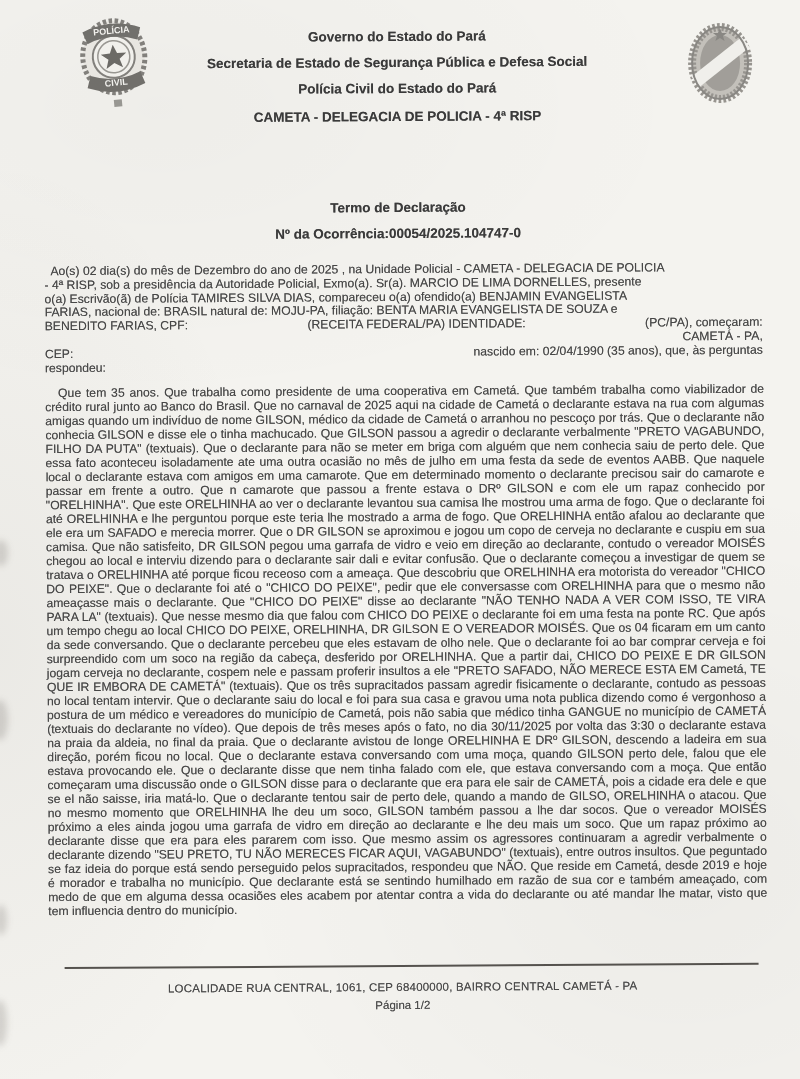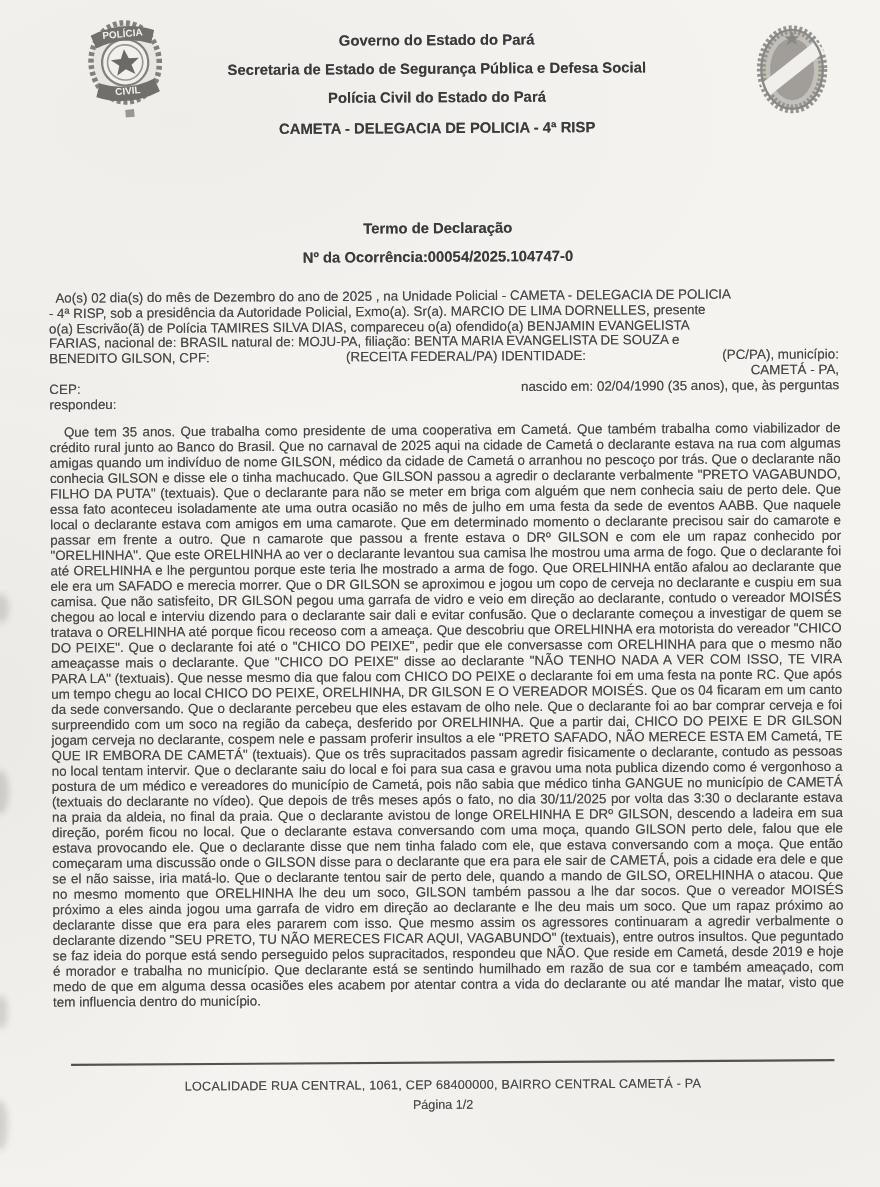--- a/index.html
+++ b/index.html
@@ -90,23 +90,23 @@
 
     <div class="title">Termo de Declaração</div>
     <div class="occ">Nº da Ocorrência:00054/2025.104747-0</div>
 
     <div class="intro">
       <div style="text-indent:6px;">Ao(s) 02 dia(s) do mês de Dezembro do ano de 2025 , na Unidade Policial - CAMETA - DELEGACIA DE POLICIA</div>
       <div>- 4ª RISP, sob a presidência da Autoridade Policial, Exmo(a). Sr(a). MARCIO DE LIMA DORNELLES, presente</div>
       <div>o(a) Escrivão(ã) de Polícia TAMIRES SILVA DIAS, compareceu o(a) ofendido(a) BENJAMIN EVANGELISTA</div>
       <div>FARIAS, nacional de: BRASIL  natural de: MOJU-PA, filiação: BENTA MARIA EVANGELISTA DE SOUZA e</div>
       <div class="row">
-        <span>BENEDITO GILSON, CPF:</span>
+        <span>BENEDITO FARIAS, CPF:</span>
         <span>(RECEITA FEDERAL/PA) IDENTIDADE:</span>
-        <span>(PC/PA), município:</span>
+        <span>(PC/PA), começaram:</span>
       </div>
       <div class="r-align">CAMETÁ - PA,</div>
       <div class="row">
         <span>CEP:</span>
         <span>nascido em: 02/04/1990 (35 anos), que, às perguntas</span>
       </div>
       <div>respondeu:</div>
     </div>
 
     <div class="bodytext">Que tem 35 anos. Que trabalha como presidente de uma cooperativa em Cametá. Que também trabalha como viabilizador de crédito rural junto ao Banco do Brasil. Que no carnaval de 2025 aqui na cidade de Cametá o declarante estava na rua com algumas amigas quando um indivíduo de nome GILSON, médico da cidade de Cametá o arranhou no pescoço por trás. Que o declarante não conhecia GILSON e disse ele o tinha machucado. Que GILSON passou a agredir o declarante verbalmente "PRETO VAGABUNDO, FILHO DA PUTA" (textuais). Que o declarante para não se meter em briga com alguém que nem conhecia saiu de perto dele. Que essa fato aconteceu isoladamente ate uma outra ocasião no mês de julho em uma festa da sede de eventos AABB. Que naquele local o declarante estava com amigos em uma camarote. Que em determinado momento o declarante precisou sair do camarote e passar em frente a outro. Que n camarote que passou a frente estava o DRº GILSON e com ele um rapaz conhecido por "ORELHINHA". Que este ORELHINHA ao ver o declarante levantou sua camisa lhe mostrou uma arma de fogo. Que o declarante foi até ORELHINHA e lhe perguntou porque este teria lhe mostrado a arma de fogo. Que ORELHINHA então afalou ao declarante que ele era um SAFADO e merecia morrer. Que o DR GILSON se aproximou e jogou um copo de cerveja no declarante e cuspiu em sua camisa. Que não satisfeito, DR GILSON pegou uma garrafa de vidro e veio em direção ao declarante, contudo o vereador MOISÉS chegou ao local e interviu dizendo para o declarante sair dali e evitar confusão. Que o declarante começou a investigar de quem se tratava o ORELHINHA até porque ficou receoso com a ameaça. Que descobriu que ORELHINHA era motorista do vereador "CHICO DO PEIXE". Que o declarante foi até o "CHICO DO PEIXE", pedir que ele conversasse com ORELHINHA para que o mesmo não ameaçasse mais o declarante. Que "CHICO DO PEIXE" disse ao declarante "NÃO TENHO NADA A VER COM ISSO, TE VIRA PARA LA" (textuais). Que nesse mesmo dia que falou com CHICO DO PEIXE o declarante foi em uma festa na ponte RC. Que após um tempo chegu ao local CHICO DO PEIXE, ORELHINHA, DR GILSON E O VEREADOR MOISÉS. Que os 04 ficaram em um canto da sede conversando. Que o declarante percebeu que eles estavam de olho nele. Que o declarante foi ao bar comprar cerveja e foi surpreendido com um soco na região da cabeça, desferido por ORELHINHA. Que a partir dai, CHICO DO PEIXE E DR GILSON jogam cerveja no declarante, cospem nele e passam proferir insultos a ele "PRETO SAFADO, NÃO MERECE ESTA EM Cametá, TE QUE IR EMBORA DE CAMETÁ" (textuais). Que os três supracitados passam agredir fisicamente o declarante, contudo as pessoas no local tentam intervir. Que o declarante saiu do local e foi para sua casa e gravou uma nota publica dizendo como é vergonhoso a postura de um médico e vereadores do município de Cametá, pois não sabia que médico tinha GANGUE no município de CAMETÁ (textuais do declarante no vídeo). Que depois de três meses após o fato, no dia 30/11/2025 por volta das 3:30 o declarante estava na praia da aldeia, no final da praia. Que o declarante avistou de longe ORELHINHA E DRº GILSON, descendo a ladeira em sua direção, porém ficou no local. Que o declarante estava conversando com uma moça, quando GILSON perto dele, falou que ele estava provocando ele. Que o declarante disse que nem tinha falado com ele, que estava conversando com a moça. Que então começaram uma discussão onde o GILSON disse para o declarante que era para ele sair de CAMETÁ, pois a cidade era dele e que se el não saisse, iria matá-lo. Que o declarante tentou sair de perto dele, quando a mando de GILSO, ORELHINHA o atacou. Que no mesmo momento que ORELHINHA lhe deu um soco, GILSON também passou a lhe dar socos. Que o vereador MOISÉS próximo a eles ainda jogou uma garrafa de vidro em direção ao declarante e lhe deu mais um soco. Que um rapaz próximo ao declarante disse que era para eles pararem com isso. Que mesmo assim os agressores continuaram a agredir verbalmente o declarante dizendo "SEU PRETO, TU NÃO MERECES FICAR AQUI, VAGABUNDO" (textuais), entre outros insultos. Que peguntado se faz ideia do porque está sendo perseguido pelos supracitados, respondeu que NÃO. Que reside em Cametá, desde 2019 e hoje é morador e trabalha no município. Que declarante está se sentindo humilhado em razão de sua cor e também ameaçado, com medo de que em alguma dessa ocasiões eles acabem por atentar contra a vida do declarante ou até mandar lhe matar, visto que tem influencia dentro do município.</div>

